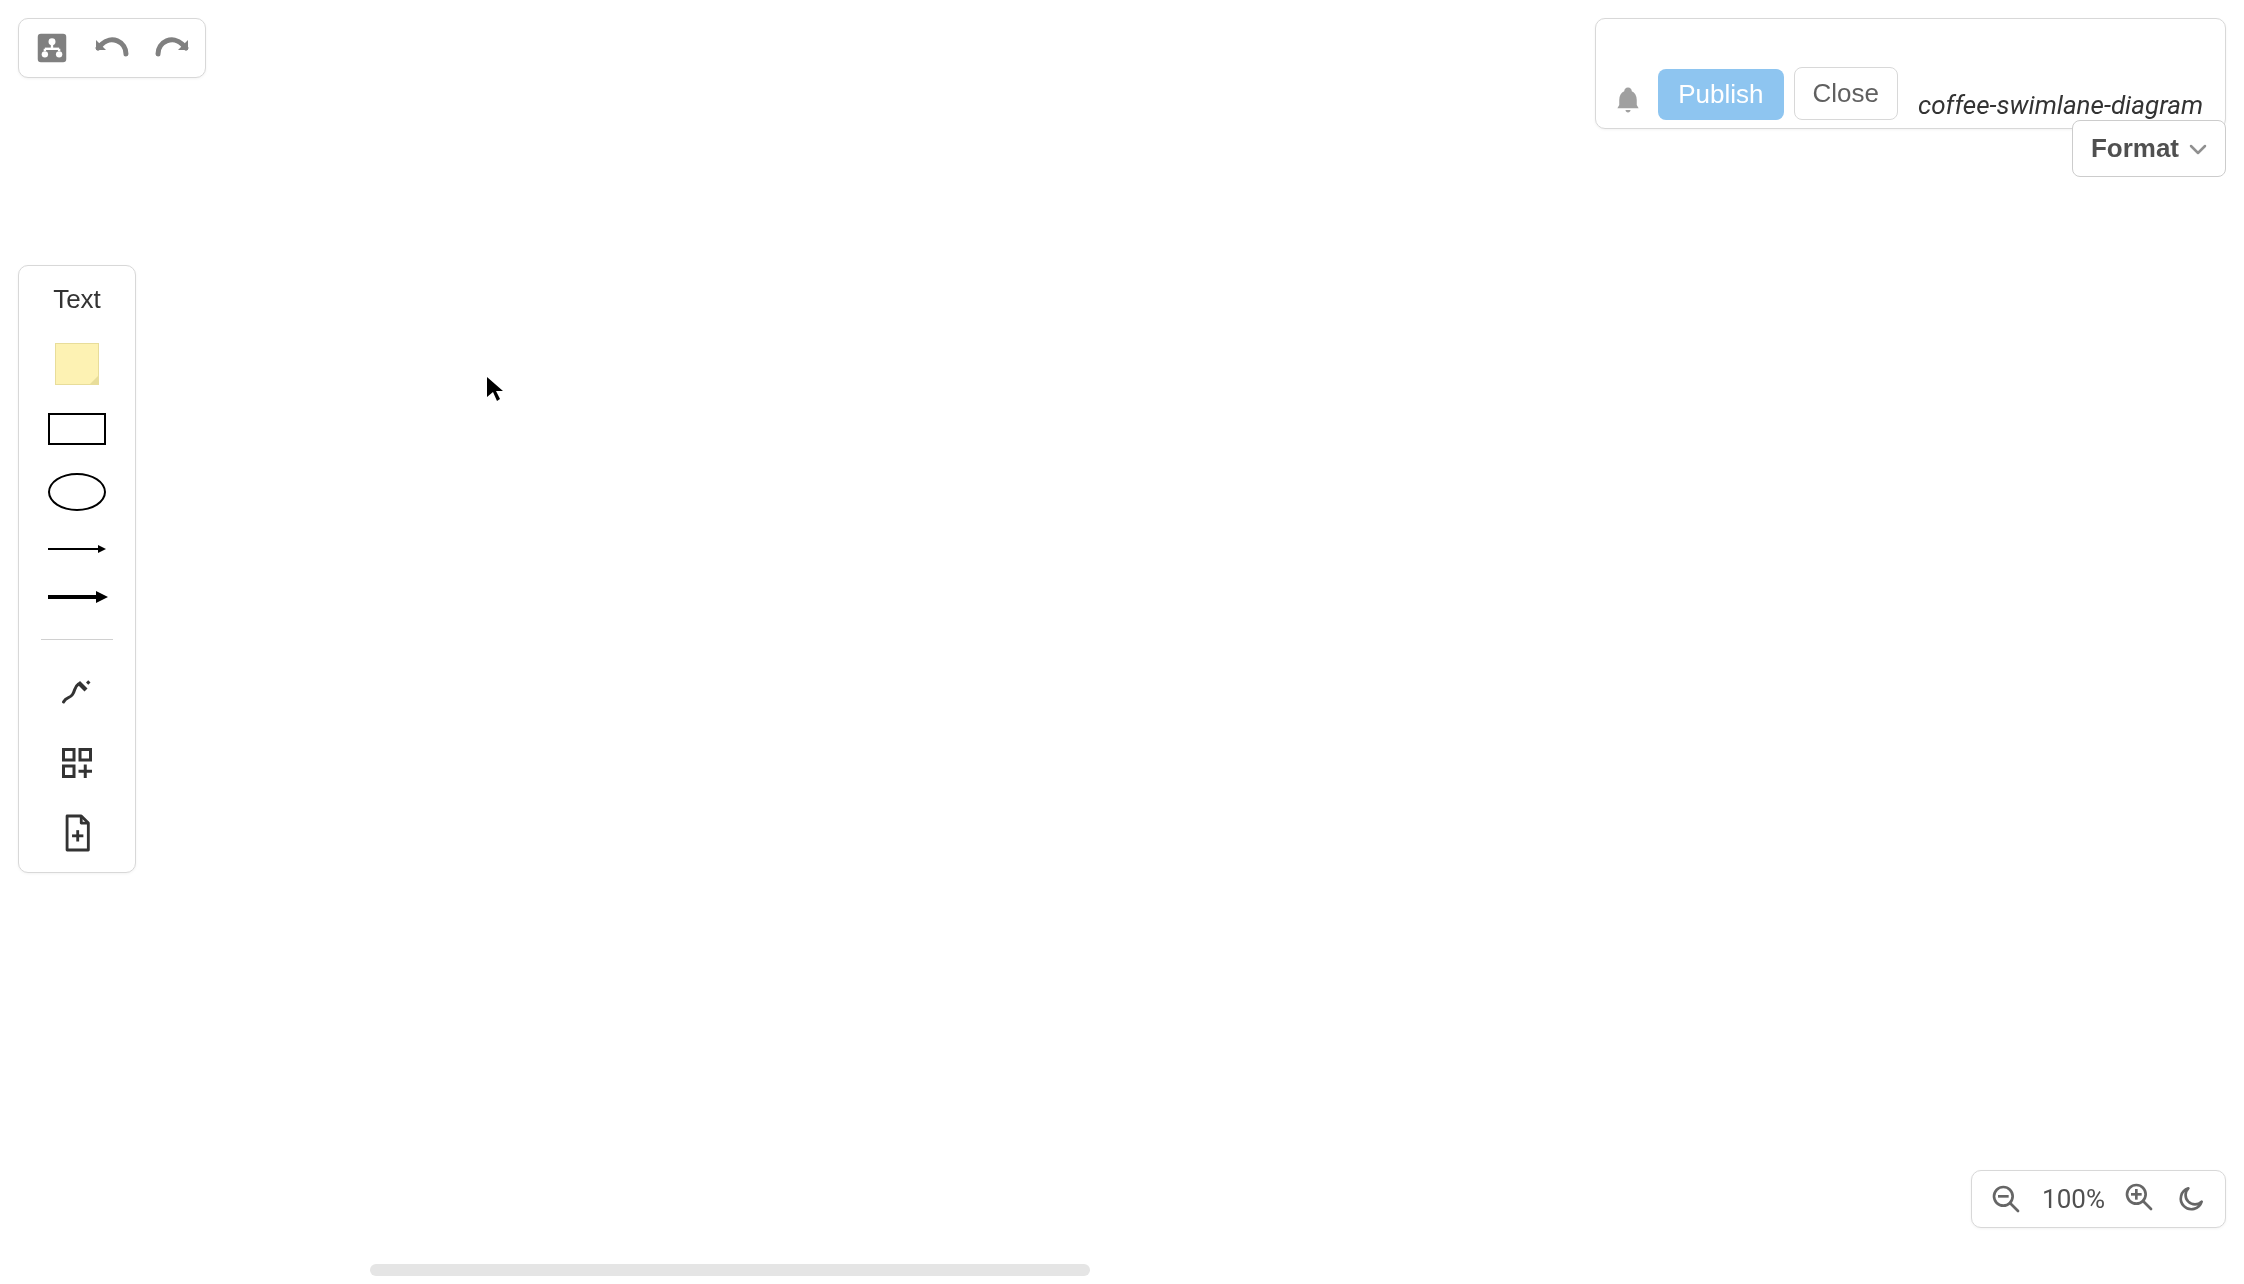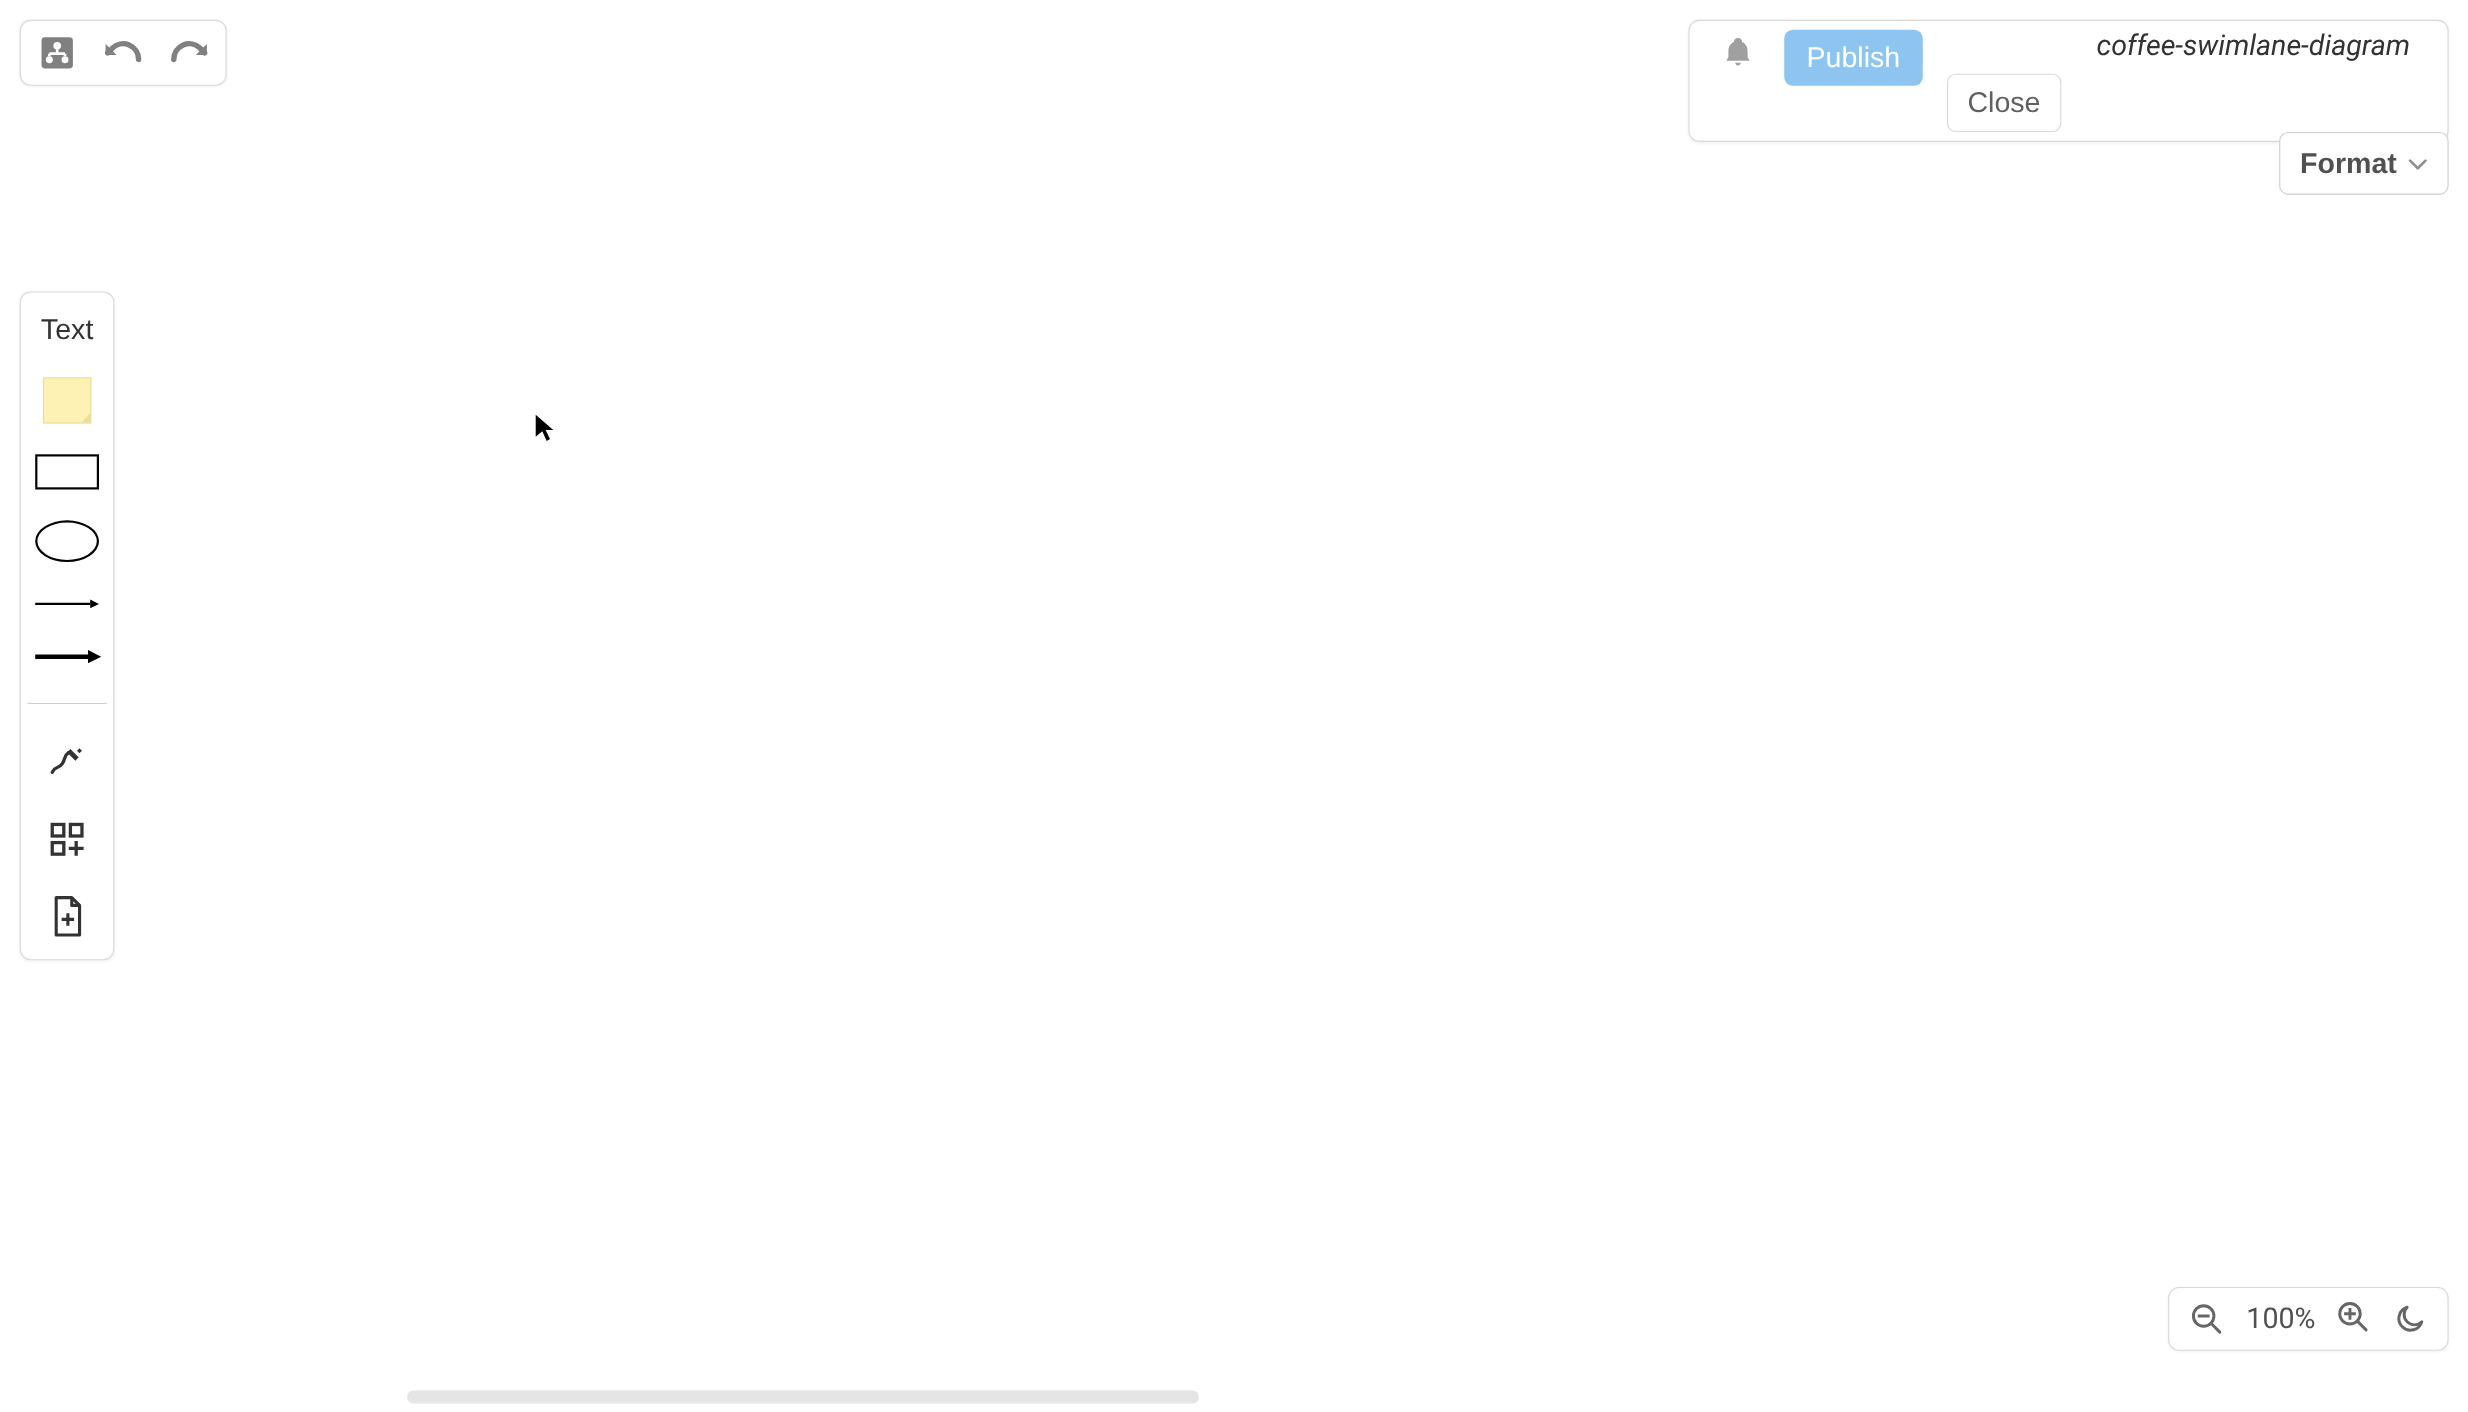--- a/index.html
+++ b/index.html
@@ -40,26 +40,26 @@
       height: 42px;
       cursor: pointer;
     }
     
     
     .top-right-toolbar {
       position: absolute;
       top: 18px;
       right: 18px;
       display: flex;
-      align-items: flex-start;
+      align-items: flex-end;
       background: #ffffff;
       border: 1px solid #d8d8d8;
       border-radius: 10px;
-      padding: 8px 24px;
-      gap: 22px;
+      padding: 8px 12px;
+      gap: 10px;
       box-shadow: 0 1px 3px rgba(0,0,0,0.05);
     }
     
     .bell-btn {
       width: 40px;
       height: 40px;
       display: flex;
       align-items: center;
       justify-content: center;
       cursor: pointer;
@@ -120,21 +120,21 @@
       top: 265px;
       left: 18px;
       background: #ffffff;
       border: 1px solid #d8d8d8;
       border-radius: 10px;
       padding: 18px 12px;
       display: flex;
       flex-direction: column;
       align-items: center;
       gap: 28px;
-      width: 86px;
+      width: 118px;
       box-shadow: 0 1px 3px rgba(0,0,0,0.05);
     }
     
     .palette-text {
       font-family: "Comic Sans MS", cursive, sans-serif;
       font-size: 26px;
       color: #333;
       cursor: pointer;
     }
     

